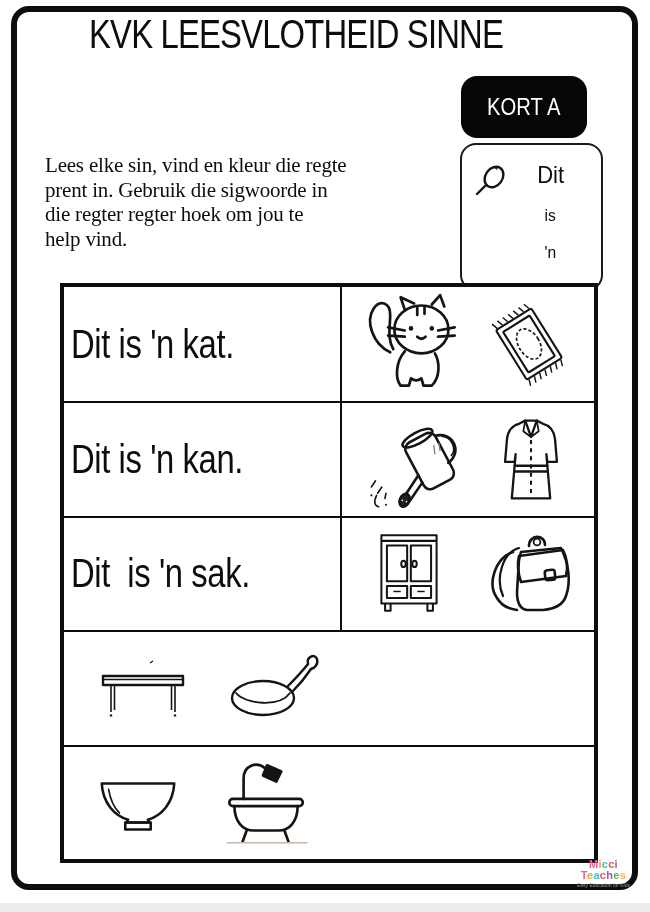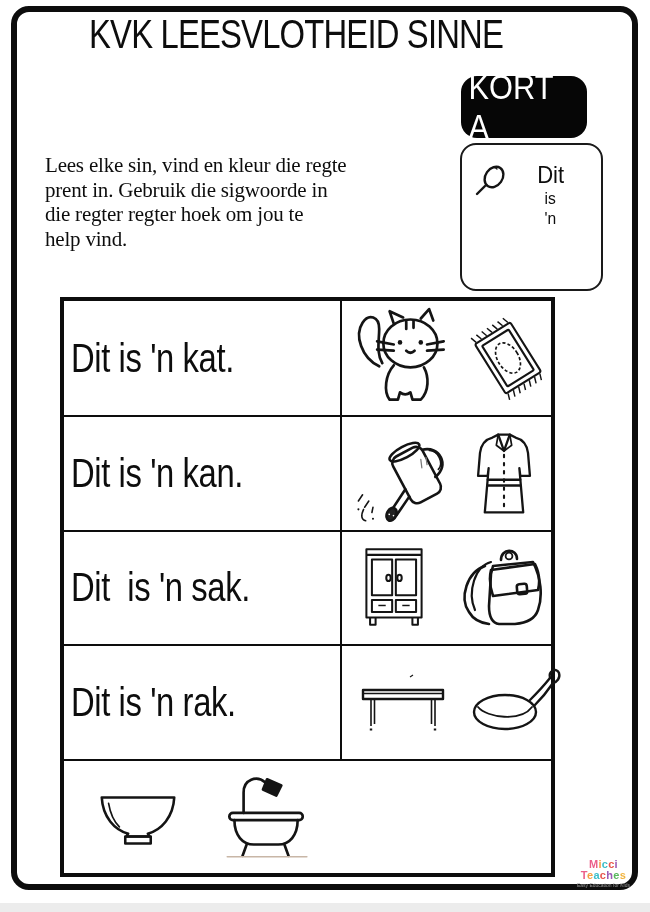--- a/index.html
+++ b/index.html
@@ -5,33 +5,33 @@
   html,body{margin:0;padding:0;background:#e9e9e9;}
   .page{position:relative;width:650px;height:912px;background:#ffffff;
         font-family:"Liberation Sans",sans-serif;color:#0d0d0d;overflow:hidden;margin:0 auto;}
   .outer-border{position:absolute;left:11px;top:6px;width:615px;height:872px;
         border:6px solid #0d0d0d;border-radius:18px;pointer-events:none;}
   .title{position:absolute;left:0;right:0;top:12px;margin:0;text-align:center;
         font-size:40px;font-weight:500;letter-spacing:-1px;
         transform:translateX(-29px) scaleX(0.82);}
   .badge{position:absolute;left:461px;top:76px;width:126px;height:62px;background:#060606;
         border-radius:16px;color:#fff;display:flex;align-items:center;justify-content:center;
-        font-size:35px;font-weight:500;letter-spacing:0;}
+        font-size:23px;font-weight:500;letter-spacing:0;}
   .badge-inner{transform:scaleX(0.88);}
   .sight-box{position:absolute;left:460px;top:143px;width:123px;height:122px;
         border:2.5px solid #1a1a1a;border-radius:16px;background:#fff;
         display:flex;align-items:flex-start;padding:16px 6px 6px 10px;}
-  .sw-col{display:flex;flex-direction:column;align-items:center;margin:0 auto;padding-right:6px;}
+  .sw-col{display:flex;flex-direction:column;align-items:center;margin:0 auto;padding-right:6px;gap:17px;}
   .sw-main{font-size:24px;transform:scaleX(0.92);}
   .sw-small{font-size:17px;line-height:1.18;transform:scaleX(0.92);}
   .instructions{position:absolute;left:45px;top:153px;width:420px;font-size:21px;
         line-height:1.17;letter-spacing:-0.2px;font-family:Liberation Serif, serif;}
-  .sentence-table{position:absolute;left:60px;top:283px;width:495px;height:580px;
+  .sentence-table{position:absolute;left:60px;top:283px;width:538px;height:580px;
         border:4px solid #0d0d0d;display:grid;grid-template-rows:repeat(5,1fr);
-        box-sizing:border-box;background:#fff;margin-top:14px;}
+        box-sizing:border-box;background:#fff;}
   .t-row{display:grid;grid-template-columns:278px 1fr;border-top:2.5px solid #0d0d0d;min-height:0;}
   .t-row:first-child{border-top:none;}
   .cell-sentence{display:flex;align-items:center;padding-left:7px;font-size:41px;
         white-space:pre;letter-spacing:-0.5px;border-right:2.5px solid #0d0d0d;
         transform-origin:left center;}
   .cell-sentence span{display:inline-block;transform:scaleX(0.8);transform-origin:left center;}
   .cell-images{display:flex;align-items:center;justify-content:space-evenly;min-width:0;padding:2px;}
   .pic{flex:0 0 auto;}
   .logo{position:absolute;right:20px;bottom:24px;text-align:center;line-height:1;}
   .logo-line{font-size:11px;font-weight:bold;letter-spacing:.3px;}
@@ -171,23 +171,20 @@
             <circle cx="64" cy="18" r="3.4" stroke-width="1.8"></circle>
             <path d="M48 28 L88 24 C96 40 98 58 93 72 C90 81 82 85 70 86 L54 86 C47 85 44 78 44 68 L46 36 Z"></path>
             <path d="M46 32 L90 26 C94 34 95 44 93 52 L48 58 C45 49 44 40 46 32 Z"></path>
             <rect x="72" y="46" width="10" height="10" rx="2.5" transform="rotate(-5 77 51)"></rect>
           </g>
         </svg>
       </div>
     </div>
 
     <div class="t-row">
-      <div class="cell-sentence">
-        <span>Dit is 'n rak.</span>
-      </div>
       <div class="cell-images">
         <svg class="pic" width="118" height="100" viewBox="0 0 100 100">
           <g fill="none" stroke="#141414" stroke-width="2.4" stroke-linejoin="round">
             <path d="M57 25 l3 -2" stroke-width="1.2"></path>
             <rect x="10" y="38" width="80" height="9"></rect>
             <line x1="10" y1="41.5" x2="90" y2="41.5" stroke-width="1.3"></line>
             <path d="M18 47 L18 74 M21.5 47 L21.5 72" stroke-width="1.6"></path>
             <path d="M78.5 47 L78.5 72 M82 47 L82 74" stroke-width="1.6"></path>
             <path d="M18 76.5 L18 78.5 M82 76.5 L82 78.5" stroke-width="2.4"></path>
           </g>

